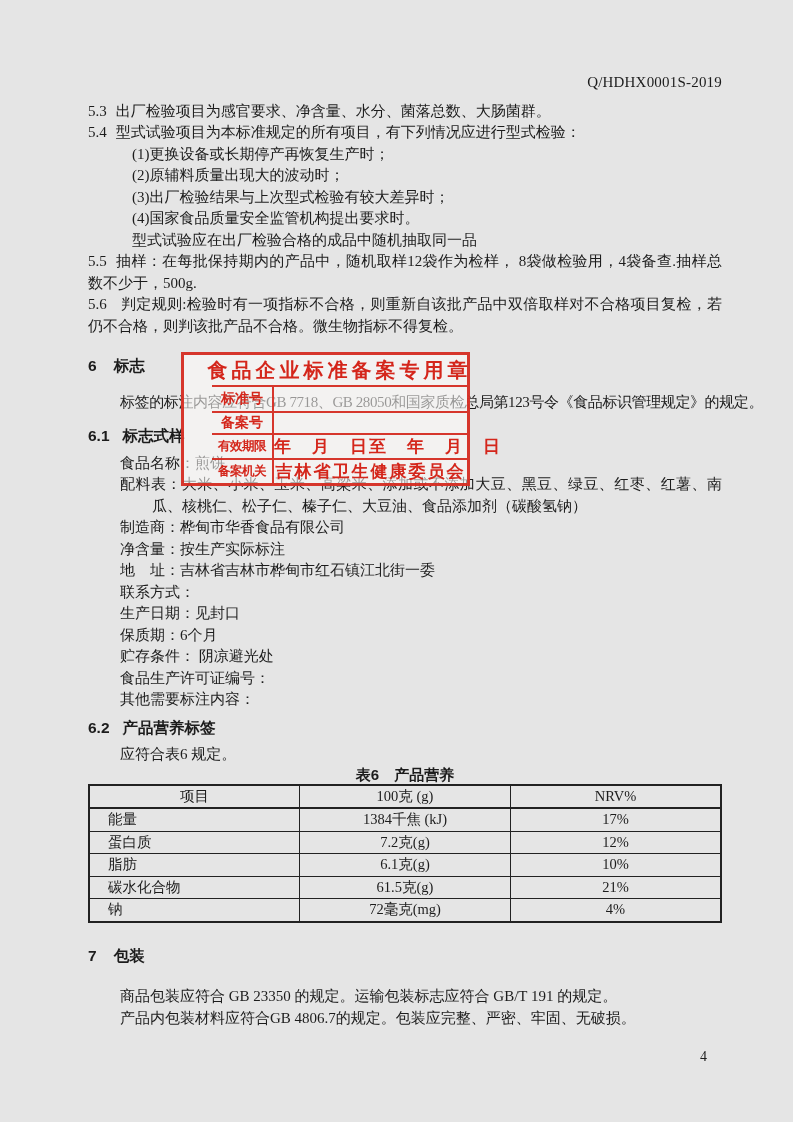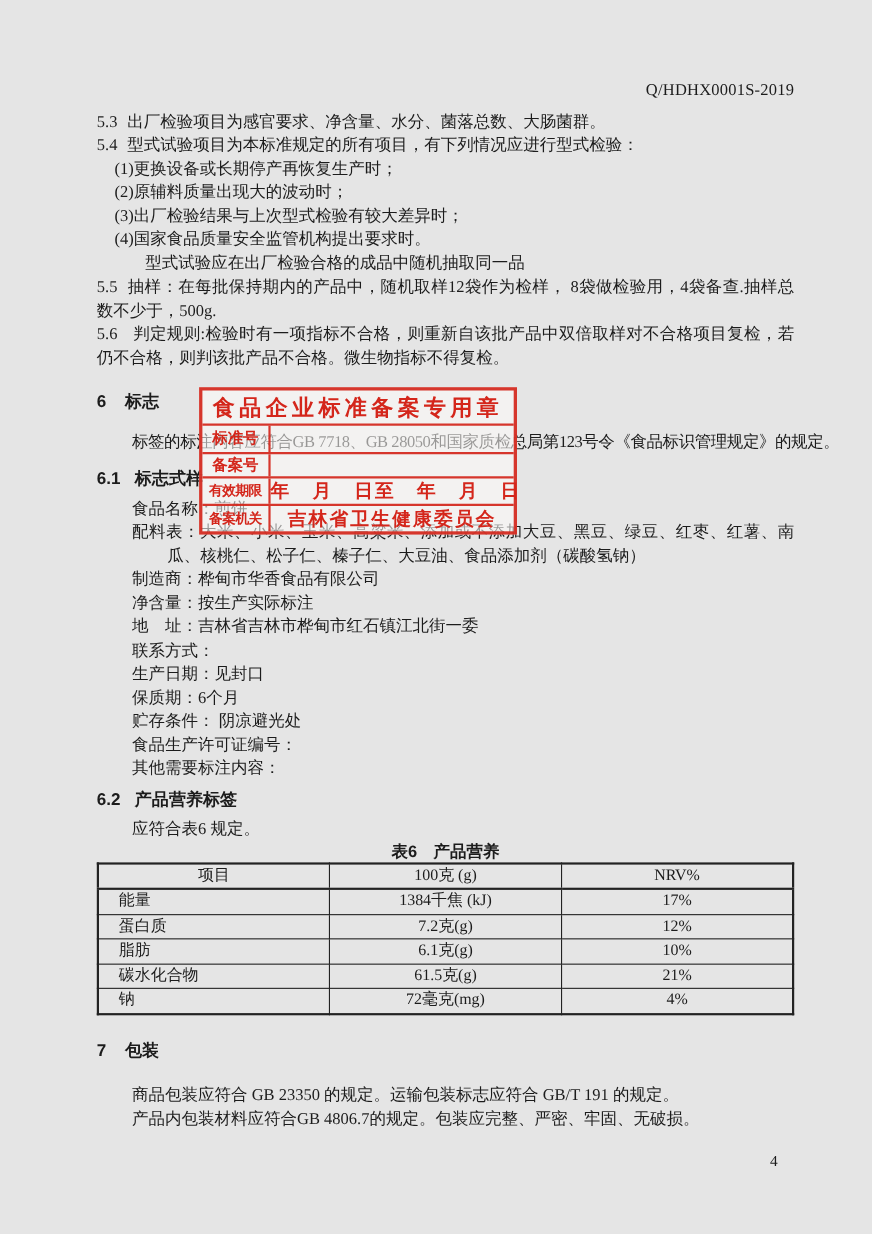--- a/index.html
+++ b/index.html
@@ -13,21 +13,21 @@
     overflow:hidden;
   }
   .content{
     position:absolute;left:88px;top:72px;width:634px;
     font-size:15px;line-height:21.5px;
   }
   .hdr{ text-align:right; font-size:15px; letter-spacing:0.2px; }
   .para{ text-align:justify; }
   .nowrap{ white-space:nowrap; }
   .num{ margin-right:9px; }
-  .sub{ margin-left:16px; }
+  .sub{ margin-left:44px; }
   .note{ margin-left:44px; }
   .heading{
     font-family:"Liberation Sans","DejaVu Sans",sans-serif;
     font-weight:bold;font-size:15.5px;
   }
   .heading .hnum{ margin-right:17px; }
   .h6{ margin-top:18px; }
   .intro{ margin-top:15px; margin-left:32px; letter-spacing:-0.4px; }
   .h61{ margin-top:12px; }
   .fields{ margin-top:6px; margin-left:32px; }
@@ -60,20 +60,21 @@
     font-size:14px;
   }
   
   .stamp{
     position:absolute; left:181px; top:352px; width:289px;
     border:3px solid rgba(212,38,27,0.92);
     background:rgba(255,253,251,0.55);
     color:#d4261b;
     font-family:"Liberation Sans","DejaVu Sans",sans-serif;
     box-sizing:border-box;
+    padding-left:28px;
   }
   .stamp-title{
     height:30px; display:flex; align-items:center; justify-content:center;
     font-weight:bold; font-size:20px; letter-spacing:4px; white-space:nowrap;
     border-bottom:2px solid rgba(212,38,27,0.92);
   }
   .stamp-row{ display:flex; border-bottom:2px solid rgba(212,38,27,0.92); }
   .stamp-row:last-child{ border-bottom:none; }
   .stamp-label{
     width:60px; flex:0 0 60px;

